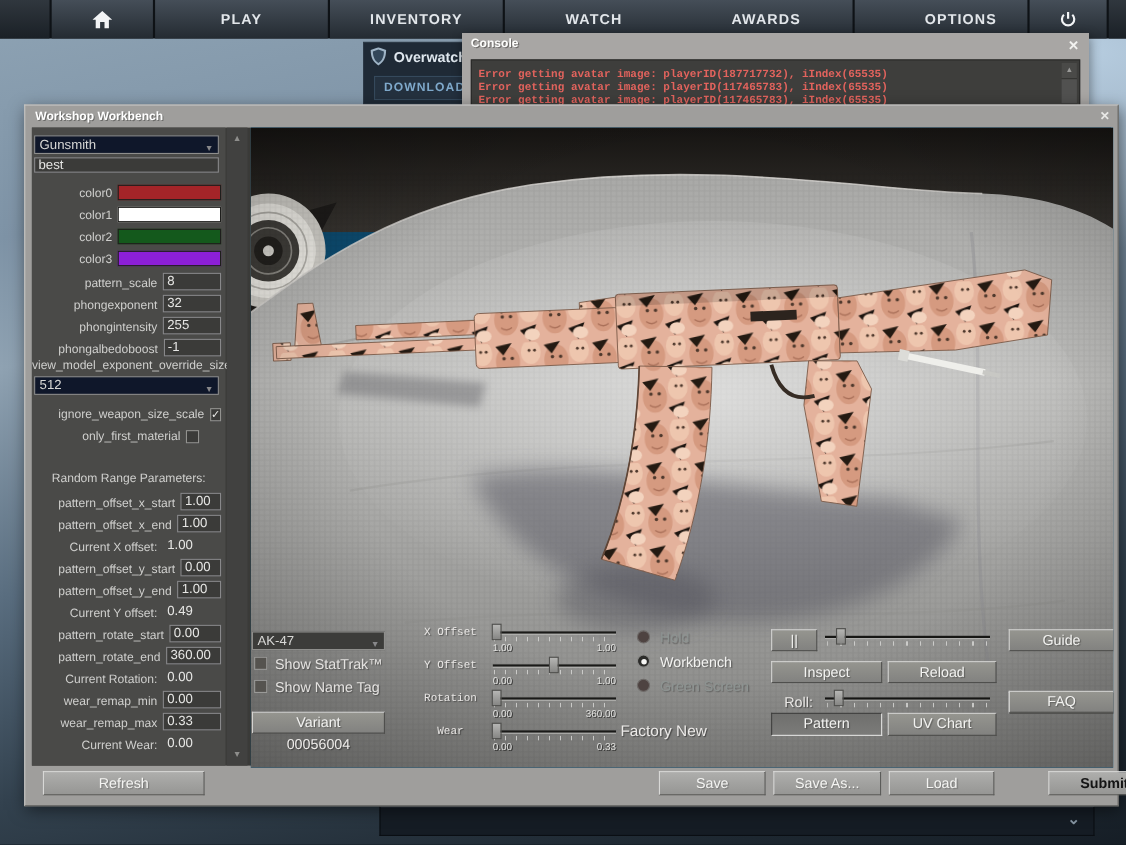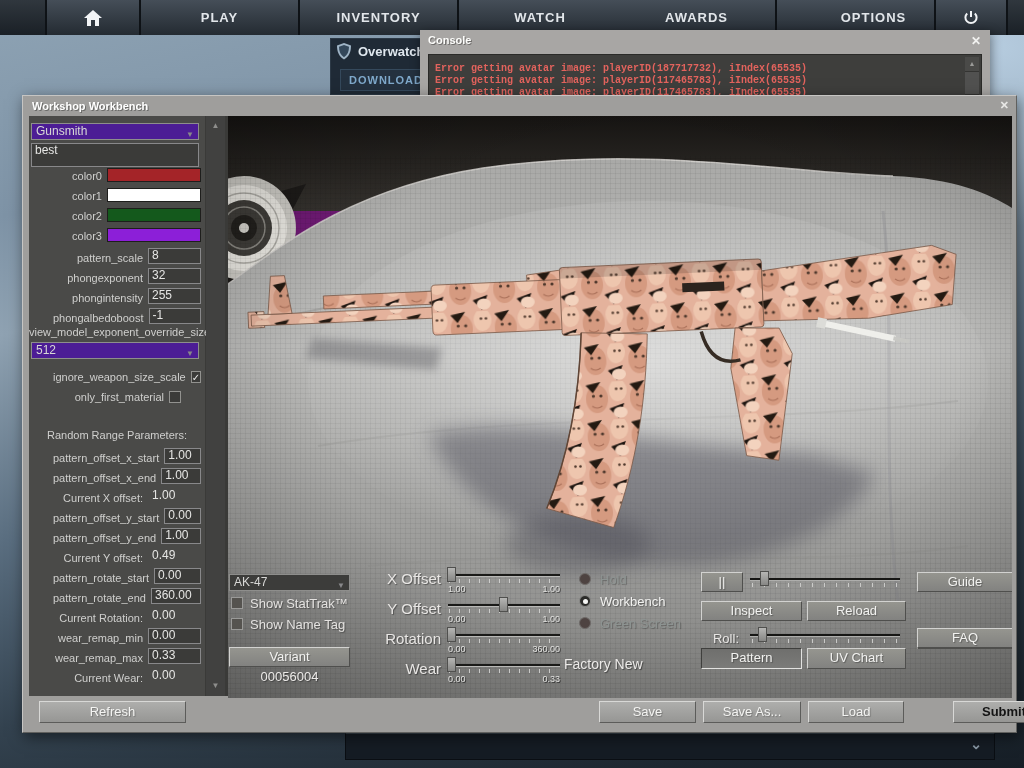--- a/index.html
+++ b/index.html
@@ -42,62 +42,62 @@
   
   .wb{position:absolute;left:22px;top:95px;width:995px;height:638px;background:#9f9e9c;z-index:5;
       border:1px solid #c6c5c3;border-right-color:#60605e;border-bottom-color:#60605e;
       box-shadow:2px 4px 14px rgba(0,0,0,.5);}
   .wb-title{padding:4px 0 0 9px;font-size:11px;font-weight:bold;color:#ffffff;text-shadow:1px 1px 0 #6b6b69;}
   .wb-close{position:absolute;right:7px;top:3px;color:#e8e8e6;font-size:11px;font-weight:bold;}
   .inner{position:absolute;left:6px;top:20px;right:6px;bottom:36px;background:#3a3a38;}
 
   
   .sb{position:absolute;left:0;top:0;width:176px;height:100%;background:#4a4a48;color:#cfcfcd;font-size:11px;}
-  .dd{position:relative;background:#4c1d95;border:1px solid #8e8e8c;color:#d8d8d6;font-size:12px;line-height:15px;padding:0 4px;}
+  .dd{position:relative;background:#0f172a;border:1px solid #8e8e8c;color:#d8d8d6;font-size:12px;line-height:15px;padding:0 4px;}
   .dd .arr{position:absolute;right:4px;top:3px;font-size:8px;color:#88888a;}
   .inp{background:#3b3b39;border:1px solid #88888a;color:#e6e6e4;font-size:12px;line-height:13px;padding:0 3px;
        white-space:nowrap;overflow:hidden;}
   .sb-style{position:absolute;left:2px;top:7px;width:168px;height:17px;}
-  .sb-name{position:absolute;left:2px;top:27px;width:168px;height:24px;}
+  .sb-name{position:absolute;left:2px;top:27px;width:168px;height:14px;}
   .rowlist{position:absolute;left:0;width:176px;}
   .prow{display:flex;align-items:flex-end;height:20px;padding-right:4px;margin-left:24px;}
   .prow .lbl{flex:1;text-align:right;margin-right:5px;white-space:nowrap;}
   .swatch{width:94px;height:14px;border:1px solid #1e1e1c;}
   .prow .val{width:53px;height:16px;}
   .prow .val.static-val{background:transparent;border-color:transparent;}
   .cbox{width:12px;height:12px;background:#3b3b39;border:1px solid #92928f;color:#ececea;
         font-size:10px;line-height:11px;text-align:center;margin-right:20px;}
   .centerlab{position:absolute;left:0;width:176px;text-align:center;color:#cfcfcd;}
   .sb-sizedd{position:absolute;left:2px;top:226px;width:168px;height:17px;}
 
   
   .sb-scroll{position:absolute;left:177px;top:0;width:19px;height:100%;background:#414140;}
   .sb-scroll .sar{position:absolute;left:0;width:19px;height:16px;color:#8e8e8c;font-size:8px;text-align:center;line-height:16px;}
 
   
-  .vp{position:absolute;left:199px;top:0;width:784px;height:582px;overflow:hidden;background:#701a75;}
+  .vp{position:absolute;left:199px;top:0;width:784px;height:582px;overflow:hidden;background:#0c4a6e;}
   .vp svg{position:absolute;left:0;top:0;}
 
   
   .wdd{position:absolute;left:1px;top:458px;width:121px;height:17px;background:#3c3c3a;}
   .ckrow{position:absolute;display:flex;align-items:center;gap:7px;height:16px;color:#e4e2e0;font-size:13px;
          text-shadow:1px 1px 1px rgba(0,0,0,.35);}
   .ckrow .cbox{margin:0;background:#55534f;border-color:#9a9a98;}
   .btn{position:absolute;background:linear-gradient(#93938f,#85858一);background:linear-gradient(#95958f,#828280);
        border:1px solid #d2d2d0;border-right-color:#4f4f4d;border-bottom-color:#4f4f4d;
        color:#f2f2f0;font-size:13px;text-align:center;line-height:18px;text-shadow:1px 1px 1px rgba(0,0,0,.3);}
   .btn.pressed{background:linear-gradient(#6f6f6d,#7b7b79);border-color:#e2e2e0;border-left-color:#3f3f3d;border-top-color:#3f3f3d;}
   .variant-id{position:absolute;left:1px;top:553px;width:121px;text-align:center;color:#eceae8;font-size:13px;
        text-shadow:1px 1px 1px rgba(0,0,0,.4);}
 
   
   .sliders{position:absolute;left:150px;top:452px;width:200px;}
   .srow{position:relative;height:30px;}
-  .slabel{position:absolute;left:0;top:2px;width:63px;text-align:right;color:#e8e6e4;font-size:15px;
-          text-shadow:1px 1px 1px rgba(0,0,0,.4);}
+  .slabel{position:absolute;left:0;top:2px;width:63px;text-align:center;color:#e8e6e4;font-size:10px;
+          text-shadow:1px 1px 1px rgba(0,0,0,.4);font-family:Liberation Mono, monospace;}
   .strack{position:absolute;left:70px;top:0;width:112px;height:30px;}
   .sline{position:absolute;left:0;top:6px;width:112px;height:2px;background:#1a1a18;box-shadow:0 1px 0 #b9b9b7;}
   .ticks{position:absolute;left:1px;top:11px;width:110px;height:4px;
          background:repeating-linear-gradient(90deg,#d6d6d4 0 1px,transparent 1px 10px);opacity:.85;}
   .shandle{position:absolute;top:-1px;width:9px;height:15px;margin-left:-4px;
          background:linear-gradient(#b6b6b4,#88888六);background:linear-gradient(#b6b6b4,#868684);
          border:1px solid #50504e;}
   .smin,.smax{position:absolute;top:16px;font-size:9px;color:#e0e0de;text-shadow:1px 1px 0 rgba(0,0,0,.6);}
   .smin{left:0;} .smax{right:0;}
   .wearcond{position:absolute;left:336px;top:540px;color:#eceae8;font-size:14px;text-shadow:1px 1px 1px rgba(0,0,0,.45);}

